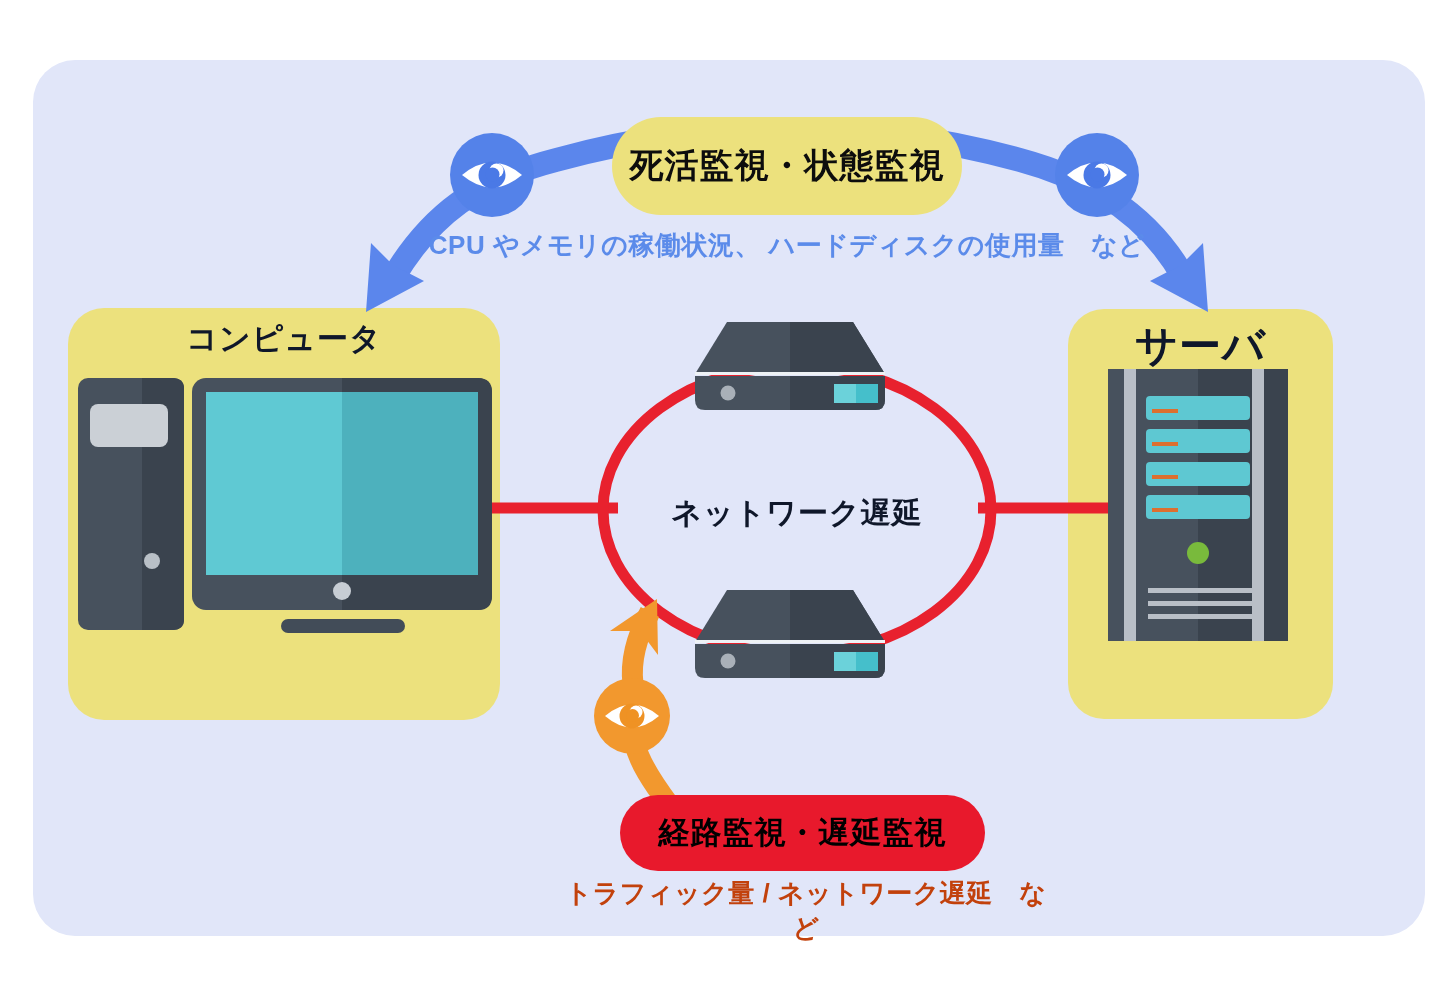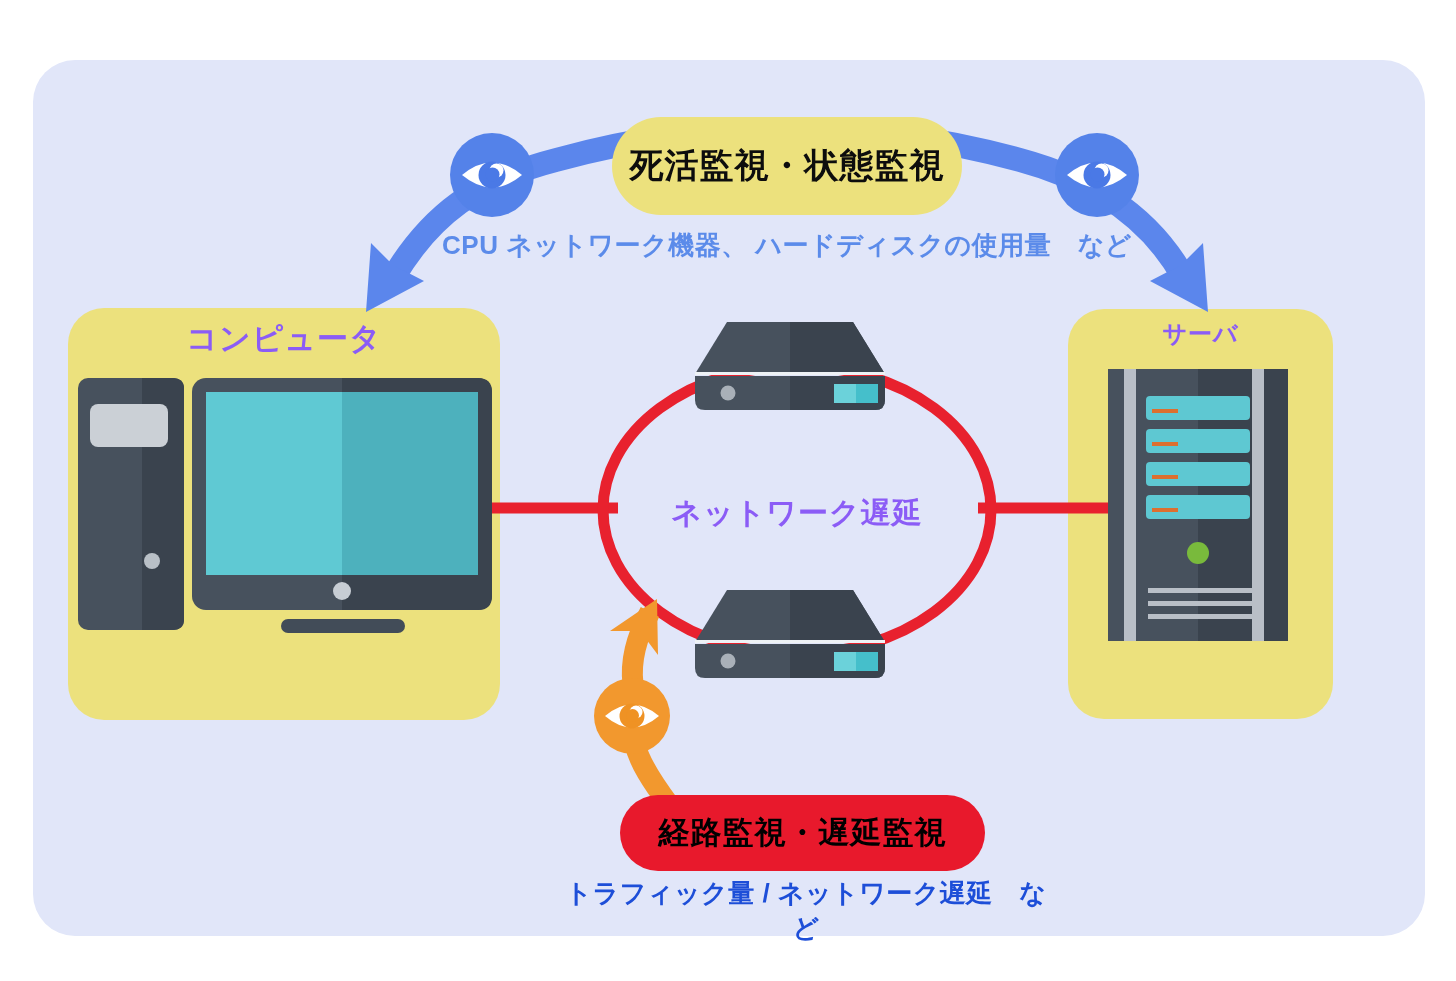--- a/index.html
+++ b/index.html
@@ -15,24 +15,24 @@
   .computer-box { left:68px; top:308px; width:432px; height:412px; }
   .server-box   { left:1068px; top:309px; width:265px; height:410px; }
   svg.layer { position:absolute; left:0; top:0; }
   .pill { position:absolute; display:flex; align-items:center; justify-content:center; }
   .top-pill { left:612px; top:117px; width:350px; height:98px; border-radius:49px; background:#ece17d; }
   .top-pill span { font-size:34px; font-weight:800; color:#0d0d0d; letter-spacing:1px; }
   .bottom-pill { left:620px; top:795px; width:365px; height:76px; border-radius:38px; background:#e8192c; }
   .bottom-pill span { font-size:31px; font-weight:800; color:#000000; letter-spacing:1px; }
   .caption { position:absolute; text-align:center; font-weight:800; letter-spacing:0.5px; }
   .top-caption    { left:337px; top:228px; width:900px; font-size:26px; color:#5b8bea; }
-  .bottom-caption { left:556px; top:876px; width:500px; font-size:26px; color:#1d4ed8; }
-  .node-title { position:absolute; text-align:center; font-weight:800; color:#8b5cf6; letter-spacing:1px; }
+  .bottom-caption { left:556px; top:876px; width:500px; font-size:26px; color:#c2410c; }
+  .node-title { position:absolute; text-align:center; font-weight:800; color:#0f172a; letter-spacing:1px; }
   .computer-title { left:68px;  top:318px; width:432px; font-size:31px; }
-  .server-title   { left:1068px; top:318px; width:265px; font-size:24px; }
+  .server-title   { left:1068px; top:318px; width:265px; font-size:42px; }
   .network-label  { left:597px; top:493px; width:400px; font-size:30px; }
 </style>
 </head>
 <body>
 
 <div class="canvas">
 
   <div class="panel"></div>
 
   <div class="box computer-box"></div>
@@ -129,21 +129,21 @@
       <path d="M -27 0 Q 0 -23 27 0 Q 0 23 -27 0 Z" fill="#ffffff"></path>
       <circle r="12.5" fill="#ef9224"></circle>
       <circle cx="4" cy="-4" r="6.5" fill="#ffffff"></circle>
       <circle cx="0.5" cy="-0.5" r="6.5" fill="#ef9224"></circle>
     </g>
   </svg>
 
   <div class="pill top-pill">
     <span>死活監視・状態監視</span>
   </div>
-  <div class="caption top-caption">CPU ネットワーク機器、 ハードディスクの使用量　など</div>
+  <div class="caption top-caption">CPU やメモリの稼働状況、 ハードディスクの使用量　など</div>
 
   <div class="node-title computer-title">コンピュータ</div>
   <div class="node-title server-title">サーバ</div>
   <div class="node-title network-label">ネットワーク遅延</div>
 
   <div class="pill bottom-pill">
     <span>経路監視・遅延監視</span>
   </div>
   <div class="caption bottom-caption">トラフィック量 / ネットワーク遅延　など</div>
 

